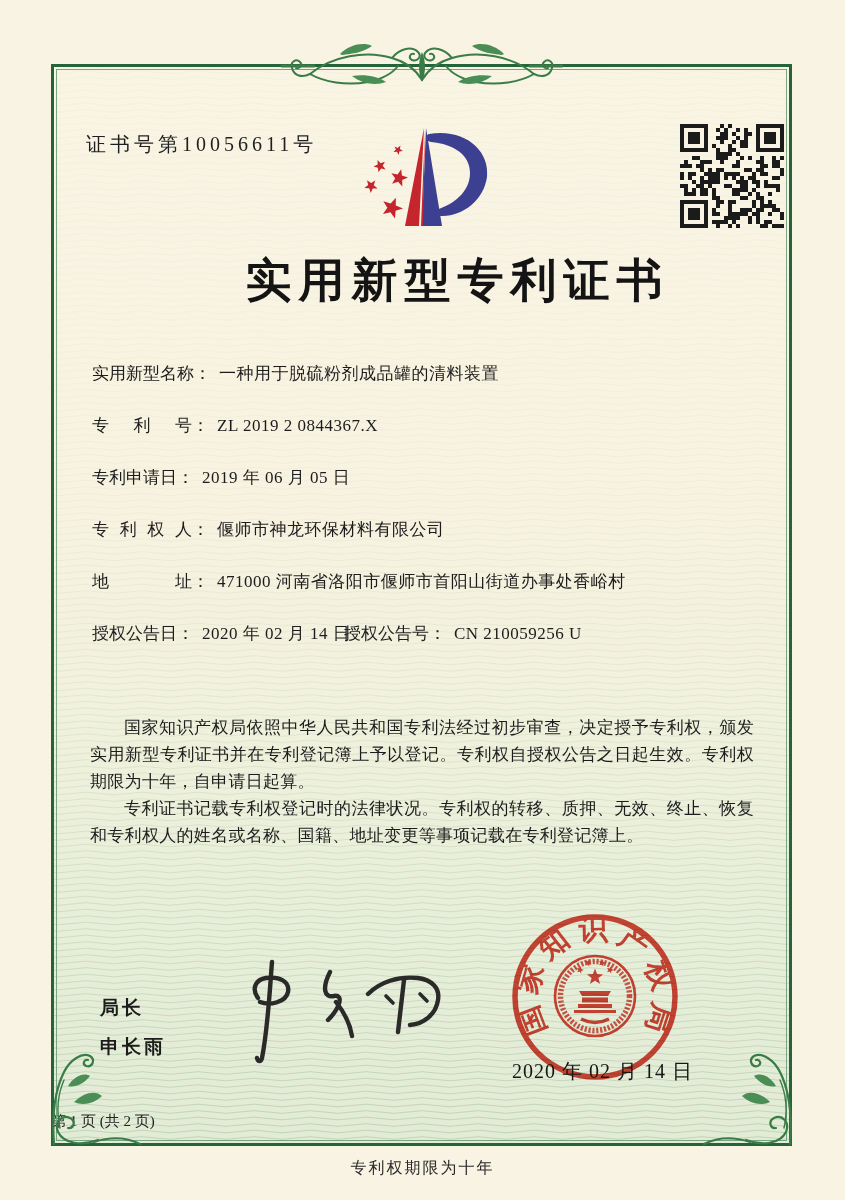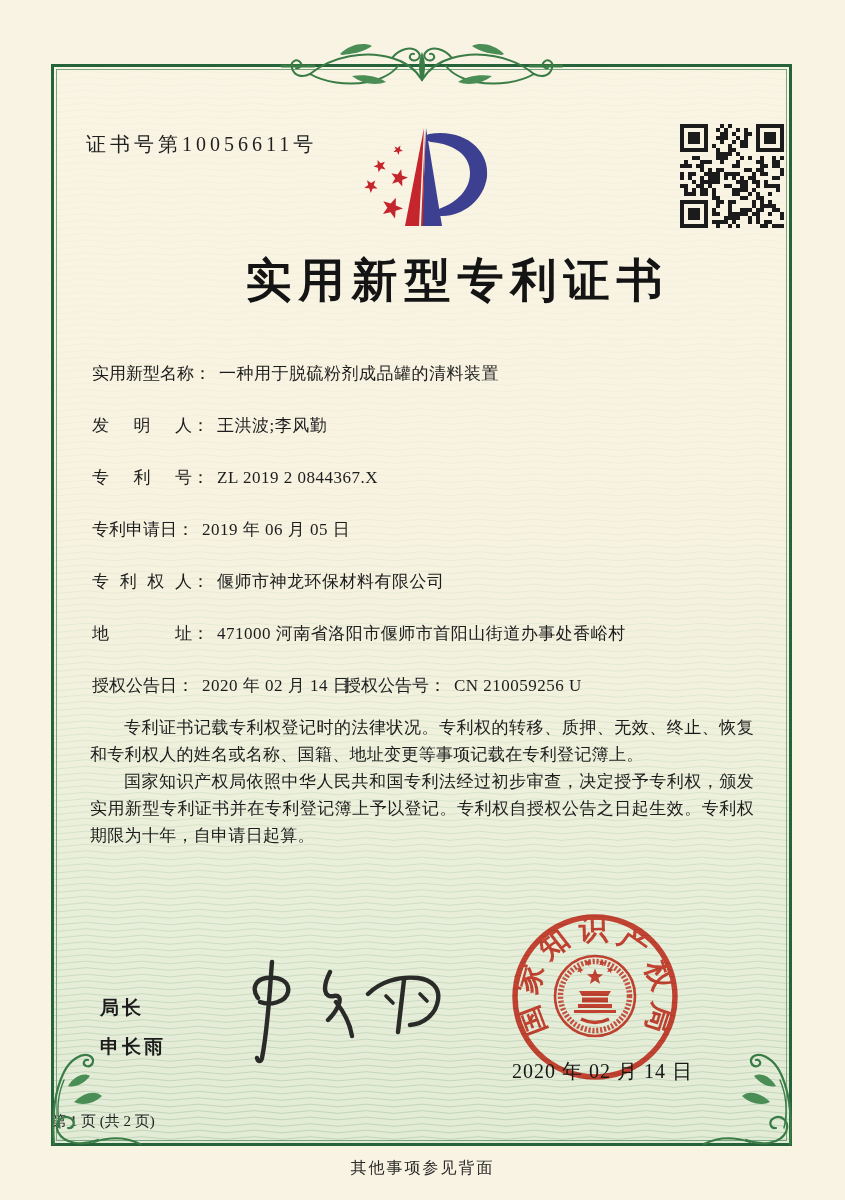--- a/index.html
+++ b/index.html
@@ -511,45 +511,42 @@
       <rect x="8" y="84" width="12" height="12" fill="#1b1b1b"></rect>
     </svg>
 
   <div class="title">实用新型专利证书</div>
 
   <div class="fields">
     <div class="frow">
       <span class="lbl">实用新型名称</span><span class="colon">：</span><span class="val">一种用于脱硫粉剂成品罐的清料装置</span>
     </div>
     <div class="frow">
-      <span class="lbl stretch">发明人</span><span class="colon">：</span><span class="val">王洪波;李风勤</span>
-    </div>
-    <div class="frow">
       <span class="lbl stretch">专利号</span><span class="colon">：</span><span class="val">ZL 2019 2 0844367.X</span>
     </div>
     <div class="frow">
       <span class="lbl">专利申请日</span><span class="colon">：</span><span class="val">2019 年 06 月 05 日</span>
     </div>
     <div class="frow">
       <span class="lbl stretch">专利权人</span><span class="colon">：</span><span class="val">偃师市神龙环保材料有限公司</span>
     </div>
     <div class="frow">
       <span class="lbl stretch">地址</span><span class="colon">：</span><span class="val">471000 河南省洛阳市偃师市首阳山街道办事处香峪村</span>
     </div>
     <div class="frow">
       <span class="lbl">授权公告日</span><span class="colon">：</span><span class="val">2020 年 02 月 14 日</span>
       <span class="pair2">
         <span class="lbl">授权公告号</span><span class="colon">：</span><span class="val">CN 210059256 U</span>
       </span>
     </div>
   </div>
 
   <div class="paras">
+    <p>国家知识产权局依照中华人民共和国专利法经过初步审查，决定授予专利权，颁发实用新型专利证书并在专利登记簿上予以登记。专利权自授权公告之日起生效。专利权期限为十年，自申请日起算。</p>
     <p>专利证书记载专利权登记时的法律状况。专利权的转移、质押、无效、终止、恢复和专利权人的姓名或名称、国籍、地址变更等事项记载在专利登记簿上。</p>
-    <p>国家知识产权局依照中华人民共和国专利法经过初步审查，决定授予专利权，颁发实用新型专利证书并在专利登记簿上予以登记。专利权自授权公告之日起生效。专利权期限为十年，自申请日起算。</p>
   </div>
 
   <div class="director">
     <div>局长</div>
     <div>申长雨</div>
   </div>
 
   <svg class="signature" width="260" height="125" viewBox="0 0 260 125">
     <g fill="none" stroke="#2a2a28" stroke-width="4.4" stroke-linecap="round" stroke-linejoin="round">
       <path d="M43,50 C37,42 39,32 51,30 C65,28 75,34 73,44 C71,54 55,58 45,54"></path>
@@ -583,15 +580,15 @@
       <path d="M84,94 L116,94 L113,99 L87,99 Z"></path>
       <rect x="87" y="100.5" width="26" height="5"></rect>
       <rect x="83" y="107" width="34" height="4"></rect>
       <rect x="79" y="113" width="42" height="3"></rect>
       <path d="M86,122 Q100,129 114,122" fill="none" stroke="#d5392b" stroke-width="3.4"></path>
     </g>
   </svg>
   <div class="seal-date">2020 年 02 月 14 日</div>
 
   <div class="page-info">第 1 页 (共 2 页)</div>
-  <div class="back-note">其他事项参见背面</div>
+  <div class="back-note">专利权期限为十年</div>
 
 </div>
 
 </body></html>

